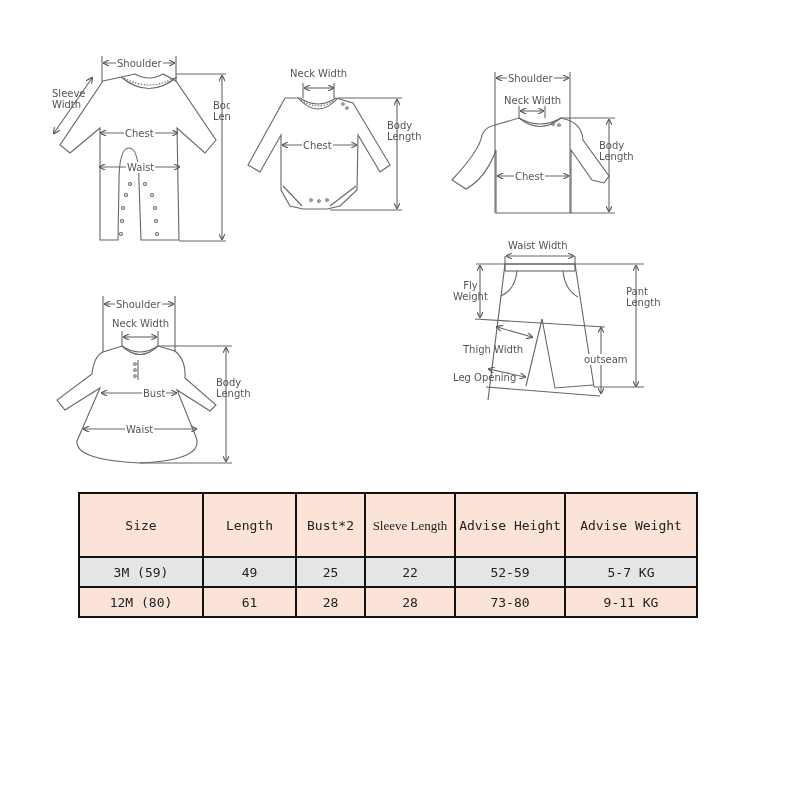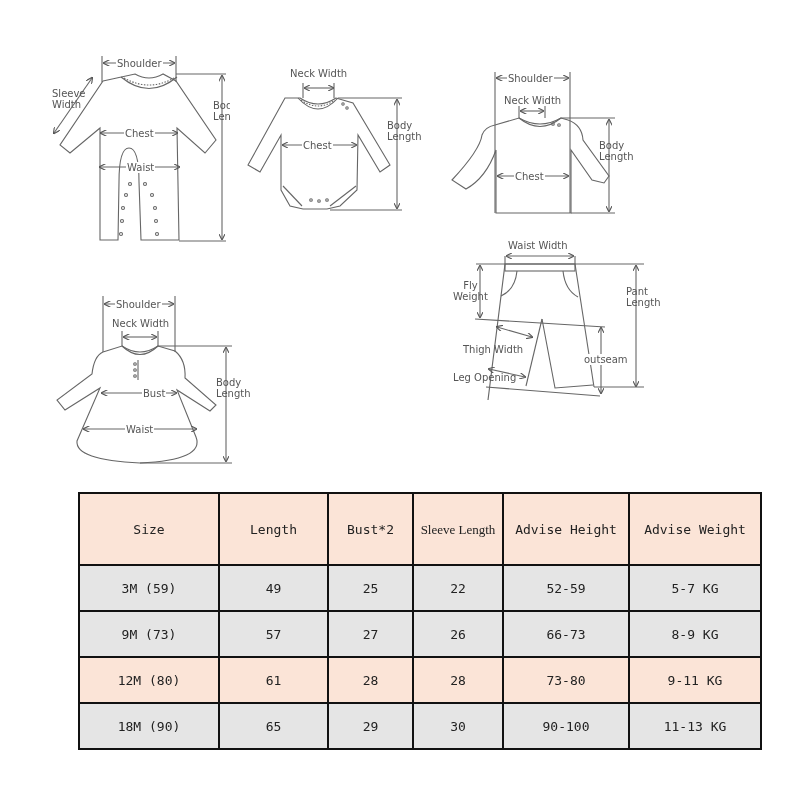--- a/index.html
+++ b/index.html
@@ -3,21 +3,21 @@
 <meta charset="utf-8">
 <style>
   html,body{margin:0;padding:0;background:#fff;}
   body{width:800px;height:800px;position:relative;overflow:hidden;font-family:"DejaVu Sans",sans-serif;}
   .diagram{position:absolute;left:0;top:0;width:734px;height:480px;}
   .diagram svg{position:absolute;left:0;top:0;}
   .lbl{position:absolute;font-family:"DejaVu Sans",sans-serif;font-size:10px;color:#555;line-height:11px;white-space:nowrap;background:#fff;padding:0 1px;}
   .lbl.nobg{background:transparent;}
   .lbl.center{text-align:center;}
   table.size{position:absolute;left:78px;top:492px;border-collapse:collapse;font-family:"DejaVu Sans Mono","Liberation Mono",monospace;font-size:13px;color:#222;}
-  table.size td, table.size th{border:2px solid #111;text-align:center;font-weight:normal;padding:8px;}
+  table.size td, table.size th{border:2px solid #111;text-align:center;font-weight:normal;padding:0;}
   table.size th{background:#fbe4d7;height:54px;line-height:19px;}
   table.size tr.r0 td, table.size tr.r2 td, table.size tr.r4 td{background:#e5e5e5;}
   table.size tr.r1 td, table.size tr.r3 td{background:#fbe4d7;}
   table.size td{height:28px;}
 </style>
 </head>
 <body>
 
 <div class="diagram">
 <svg width="800" height="480" viewBox="0 0 800 480">
@@ -187,38 +187,22 @@
   </thead>
   <tbody>
     <tr class="r0">
       <td>3M (59)</td>
       <td>49</td>
       <td>25</td>
       <td>22</td>
       <td>52-59</td>
       <td>5-7 KG</td>
     </tr>
-    <tr class="r2">
-      <td>9M (73)</td>
-      <td>57</td>
-      <td>27</td>
-      <td>26</td>
-      <td>66-73</td>
-      <td>8-9 KG</td>
-    </tr>
     <tr class="r3">
       <td>12M (80)</td>
       <td>61</td>
       <td>28</td>
       <td>28</td>
       <td>73-80</td>
       <td>9-11 KG</td>
     </tr>
-    <tr class="r4">
-      <td>18M (90)</td>
-      <td>65</td>
-      <td>29</td>
-      <td>30</td>
-      <td>90-100</td>
-      <td>11-13 KG</td>
-    </tr>
   </tbody>
 </table>
 
 </body></html>

